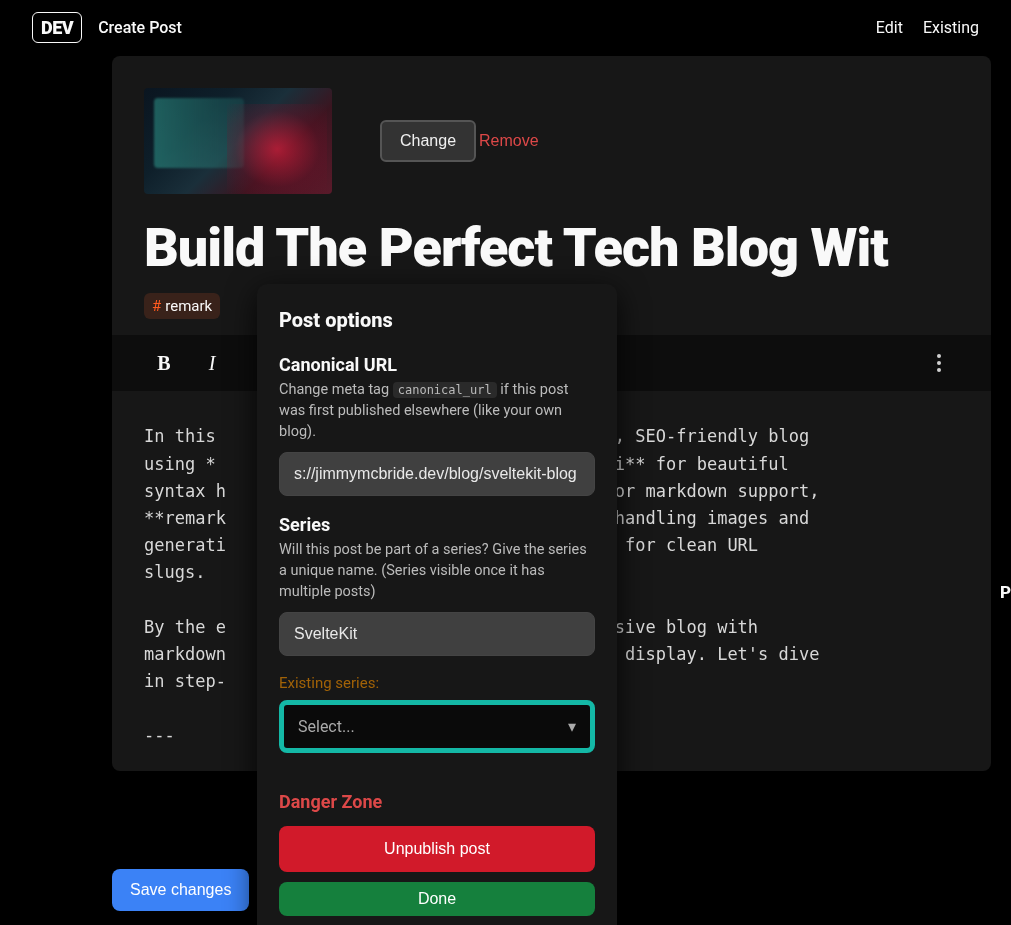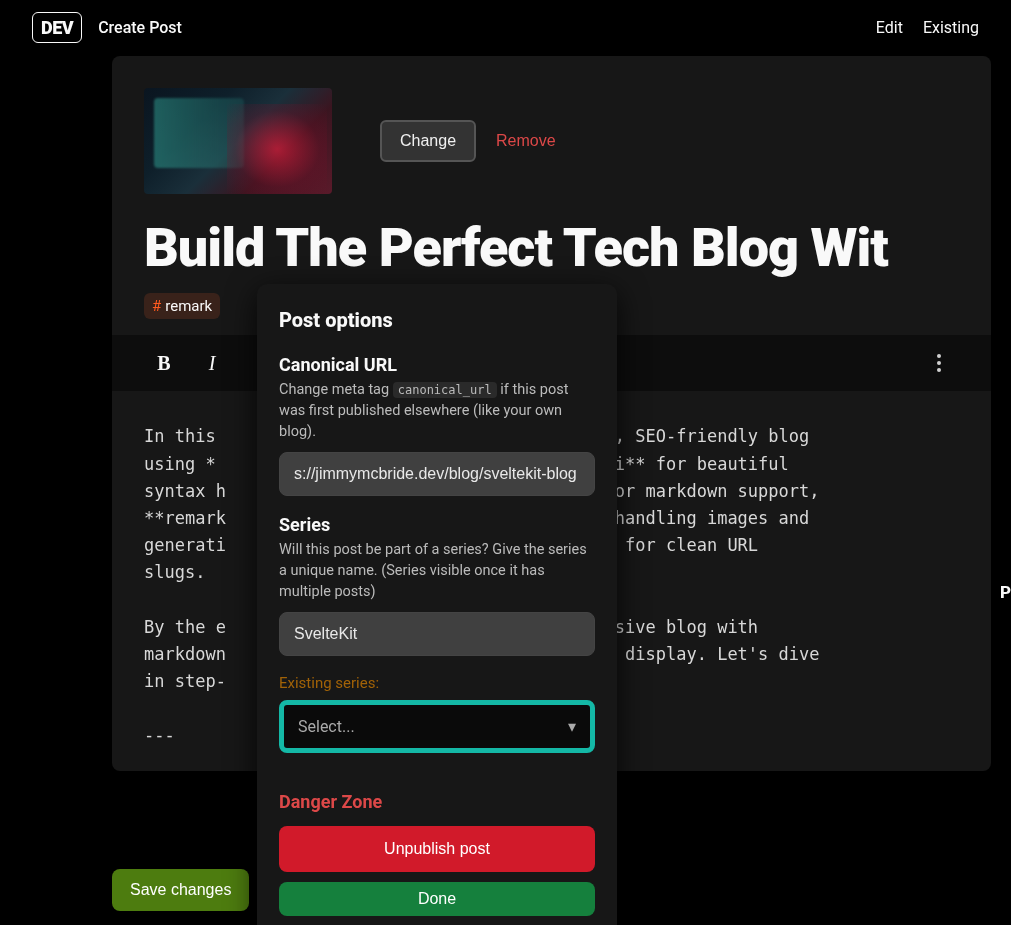--- a/index.html
+++ b/index.html
@@ -94,21 +94,21 @@
       position: absolute;
       right: 5px;
       bottom: 0;
       width: 100px;
       height: 90px;
       background: radial-gradient(ellipse at center, rgba(220,30,60,0.7) 0%, rgba(120,15,40,0.3) 60%, transparent 100%);
     }
 
     .cover-buttons {
       display: flex;
-      gap: 20px;
+      gap: 3px;
     }
 
     .btn-change {
       background: #333;
       border: 2px solid #555;
       color: #f0f0f0;
       padding: 10px 18px;
       border-radius: 6px;
       font-size: 16px;
       cursor: pointer;
@@ -206,21 +206,21 @@
     .bottom-actions {
       position: absolute;
       left: 112px;
       bottom: 14px;
       display: flex;
       gap: 8px;
       align-items: center;
     }
 
     .btn-save {
-      background: #4d7c0f;
+      background: #3b82f6;
       color: #fff;
       border: none;
       padding: 12px 18px;
       border-radius: 8px;
       font-size: 16px;
       font-weight: 500;
       cursor: pointer;
     }
 
     .btn-settings {

